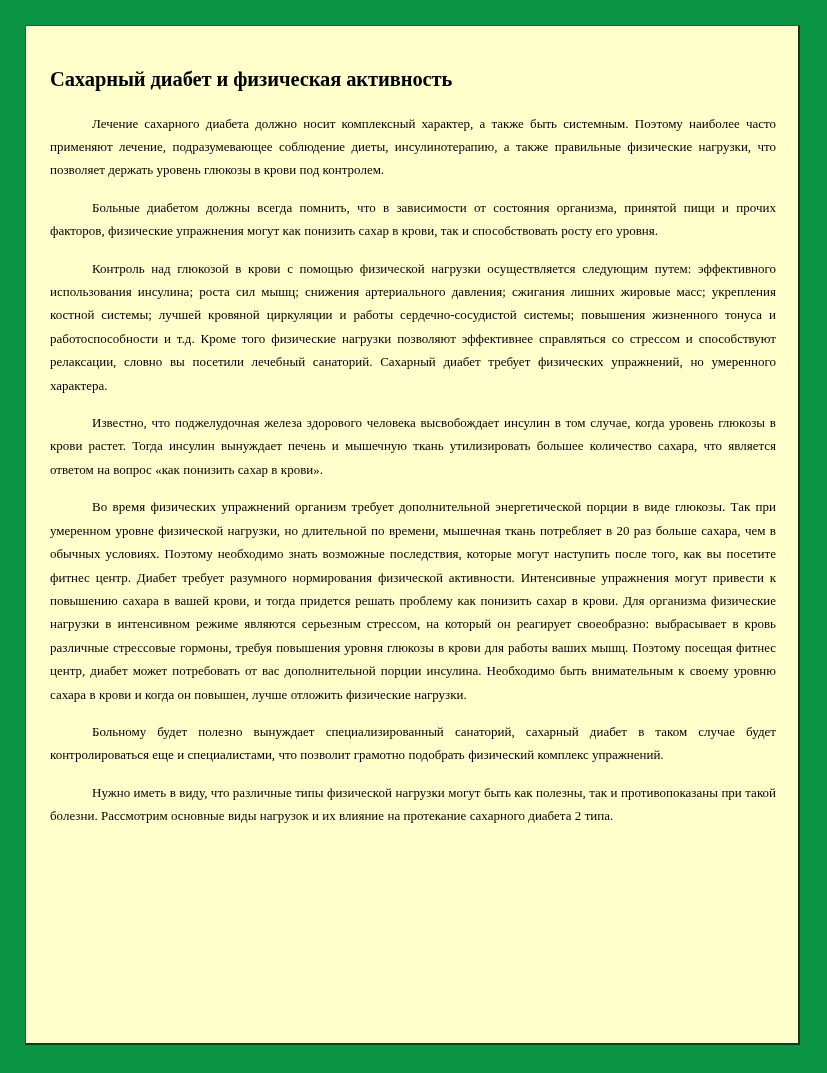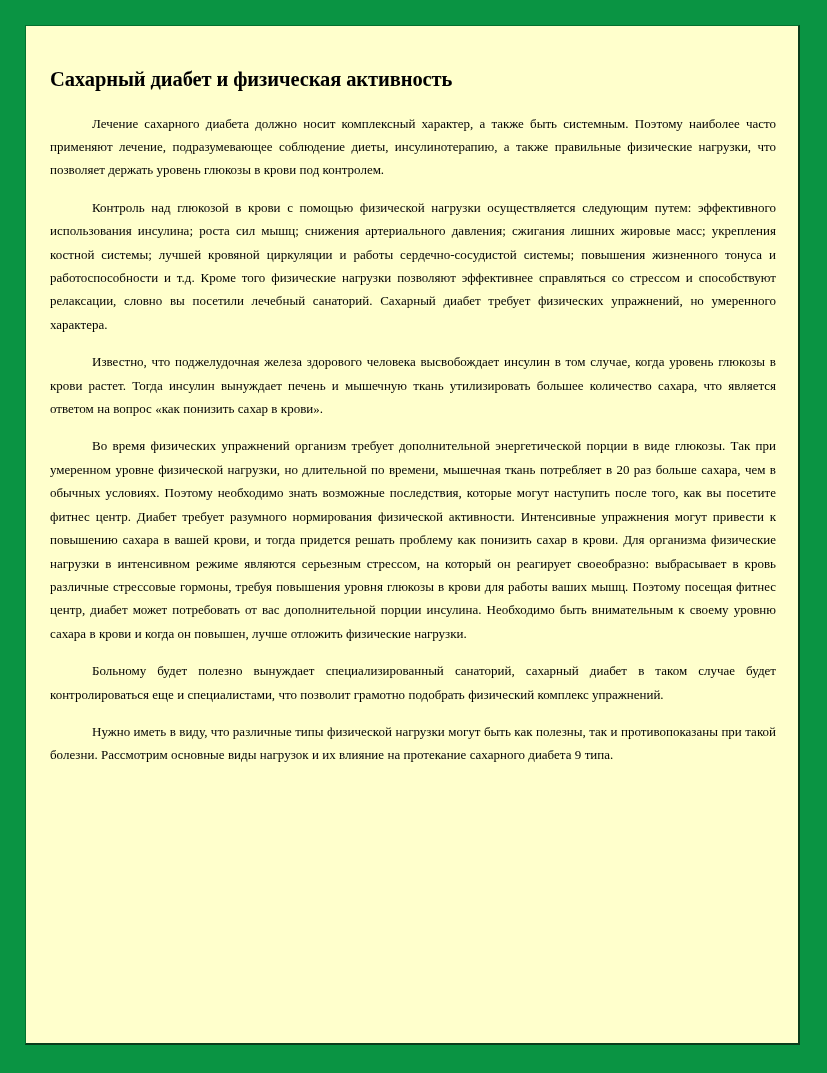--- a/index.html
+++ b/index.html
@@ -67,20 +67,21 @@
   }
 </style>
 </head>
 <body>
 
 <div id="page-frame">
   <div id="page-sheet">
     <h1 id="doc-title">Сахарный диабет и физическая активность</h1>
     <div id="body-text">
         <p class="para">Лечение сахарного диабета должно носит комплексный характер, а также быть системным. Поэтому наиболее часто применяют лечение, подразумевающее соблюдение диеты, инсулинотерапию, а также правильные физические нагрузки, что позволяет держать уровень глюкозы в крови под контролем.</p>
+        <p class="para">Больные диабетом должны всегда помнить, что в зависимости от состояния организма, принятой пищи и прочих факторов, физические упражнения могут как понизить сахар в крови, так и способствовать росту его уровня.</p>
         <p class="para">Контроль над глюкозой в крови с помощью физической нагрузки осуществляется следующим путем: эффективного использования инсулина; роста сил мышц; снижения артериального давления; сжигания лишних жировые масс; укрепления костной системы; лучшей кровяной циркуляции и работы сердечно-сосудистой системы; повышения жизненного тонуса и работоспособности и т.д. Кроме того физические нагрузки позволяют эффективнее справляться со стрессом и способствуют релаксации, словно вы посетили лечебный санаторий. Сахарный диабет требует физических упражнений, но умеренного характера.</p>
         <p class="para">Известно, что поджелудочная железа здорового человека высвобождает инсулин в том случае, когда уровень глюкозы в крови растет. Тогда инсулин вынуждает печень и мышечную ткань утилизировать большее количество сахара, что является ответом на вопрос «как понизить сахар в крови».</p>
         <p class="para">Во время физических упражнений организм требует дополнительной энергетической порции в виде глюкозы. Так при умеренном уровне физической нагрузки, но длительной по времени, мышечная ткань потребляет в 20 раз больше сахара, чем в обычных условиях. Поэтому необходимо знать возможные последствия, которые могут наступить после того, как вы посетите фитнес центр. Диабет требует разумного нормирования физической активности. Интенсивные упражнения могут привести к повышению сахара в вашей крови, и тогда придется решать проблему как понизить сахар в крови. Для организма физические нагрузки в интенсивном режиме являются серьезным стрессом, на который он реагирует своеобразно: выбрасывает в кровь различные стрессовые гормоны, требуя повышения уровня глюкозы в крови для работы ваших мышц. Поэтому посещая фитнес центр, диабет может потребовать от вас дополнительной порции инсулина. Необходимо быть внимательным к своему уровню сахара в крови и когда он повышен, лучше отложить физические нагрузки.</p>
         <p class="para">Больному будет полезно вынуждает специализированный санаторий, сахарный диабет в таком случае будет контролироваться еще и специалистами, что позволит грамотно подобрать физический комплекс упражнений.</p>
-        <p class="para">Нужно иметь в виду, что различные типы физической нагрузки могут быть как полезны, так и противопоказаны при такой болезни. Рассмотрим основные виды нагрузок и их влияние на протекание сахарного диабета 9 типа.</p>
+        <p class="para">Нужно иметь в виду, что различные типы физической нагрузки могут быть как полезны, так и противопоказаны при такой болезни. Рассмотрим основные виды нагрузок и их влияние на протекание сахарного диабета 2 типа.</p>
       </div>
   </div>
 </div>
 
 </body></html>

